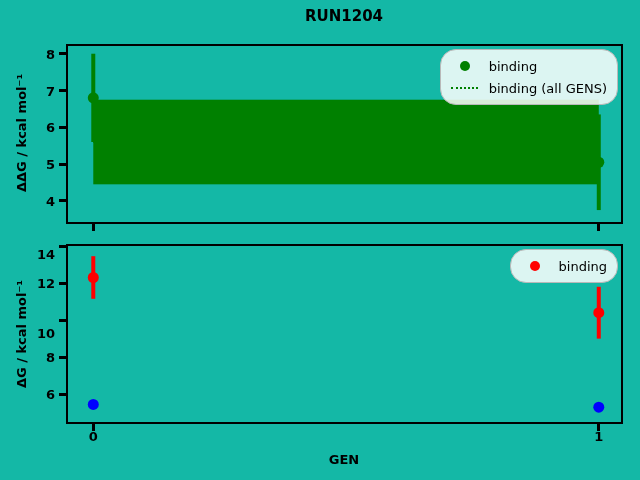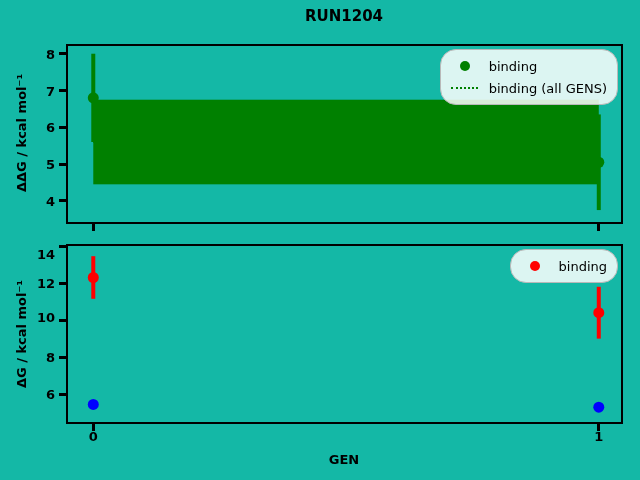--- a/index.html
+++ b/index.html
@@ -115,21 +115,21 @@
             <span class="dot" style="background: rgb(255, 0, 0);"></span>
           </span>
         <span class="legend-label">binding</span>
       </div>
     </div>
   <div class="tick tick-y" style="top: 146.711px;"></div>
       <div class="ytick-label" style="top: 148.211px;">6</div>
       <div class="tick tick-y" style="top: 109.658px;"></div>
       <div class="ytick-label" style="top: 111.158px;">8</div>
       <div class="tick tick-y" style="top: 72.6053px;"></div>
-      <div class="ytick-label" style="top: 71px;">10</div>
+      <div class="ytick-label" style="top: 87px;">10</div>
       <div class="tick tick-y" style="top: 35.5526px;"></div>
       <div class="ytick-label" style="top: 37.0526px;">12</div>
       <div class="tick tick-y" style="top: -1.5px;"></div>
       <div class="ytick-label" style="top: 8px;">14</div>
       <div class="tick tick-x" style="left: 23.7752px;"></div>
       <div class="xtick-label" style="left: 25.2752px;">0</div>
       <div class="tick tick-x" style="left: 529.28px;"></div>
       <div class="xtick-label" style="left: 530.78px;">1</div>
     </div>
 

